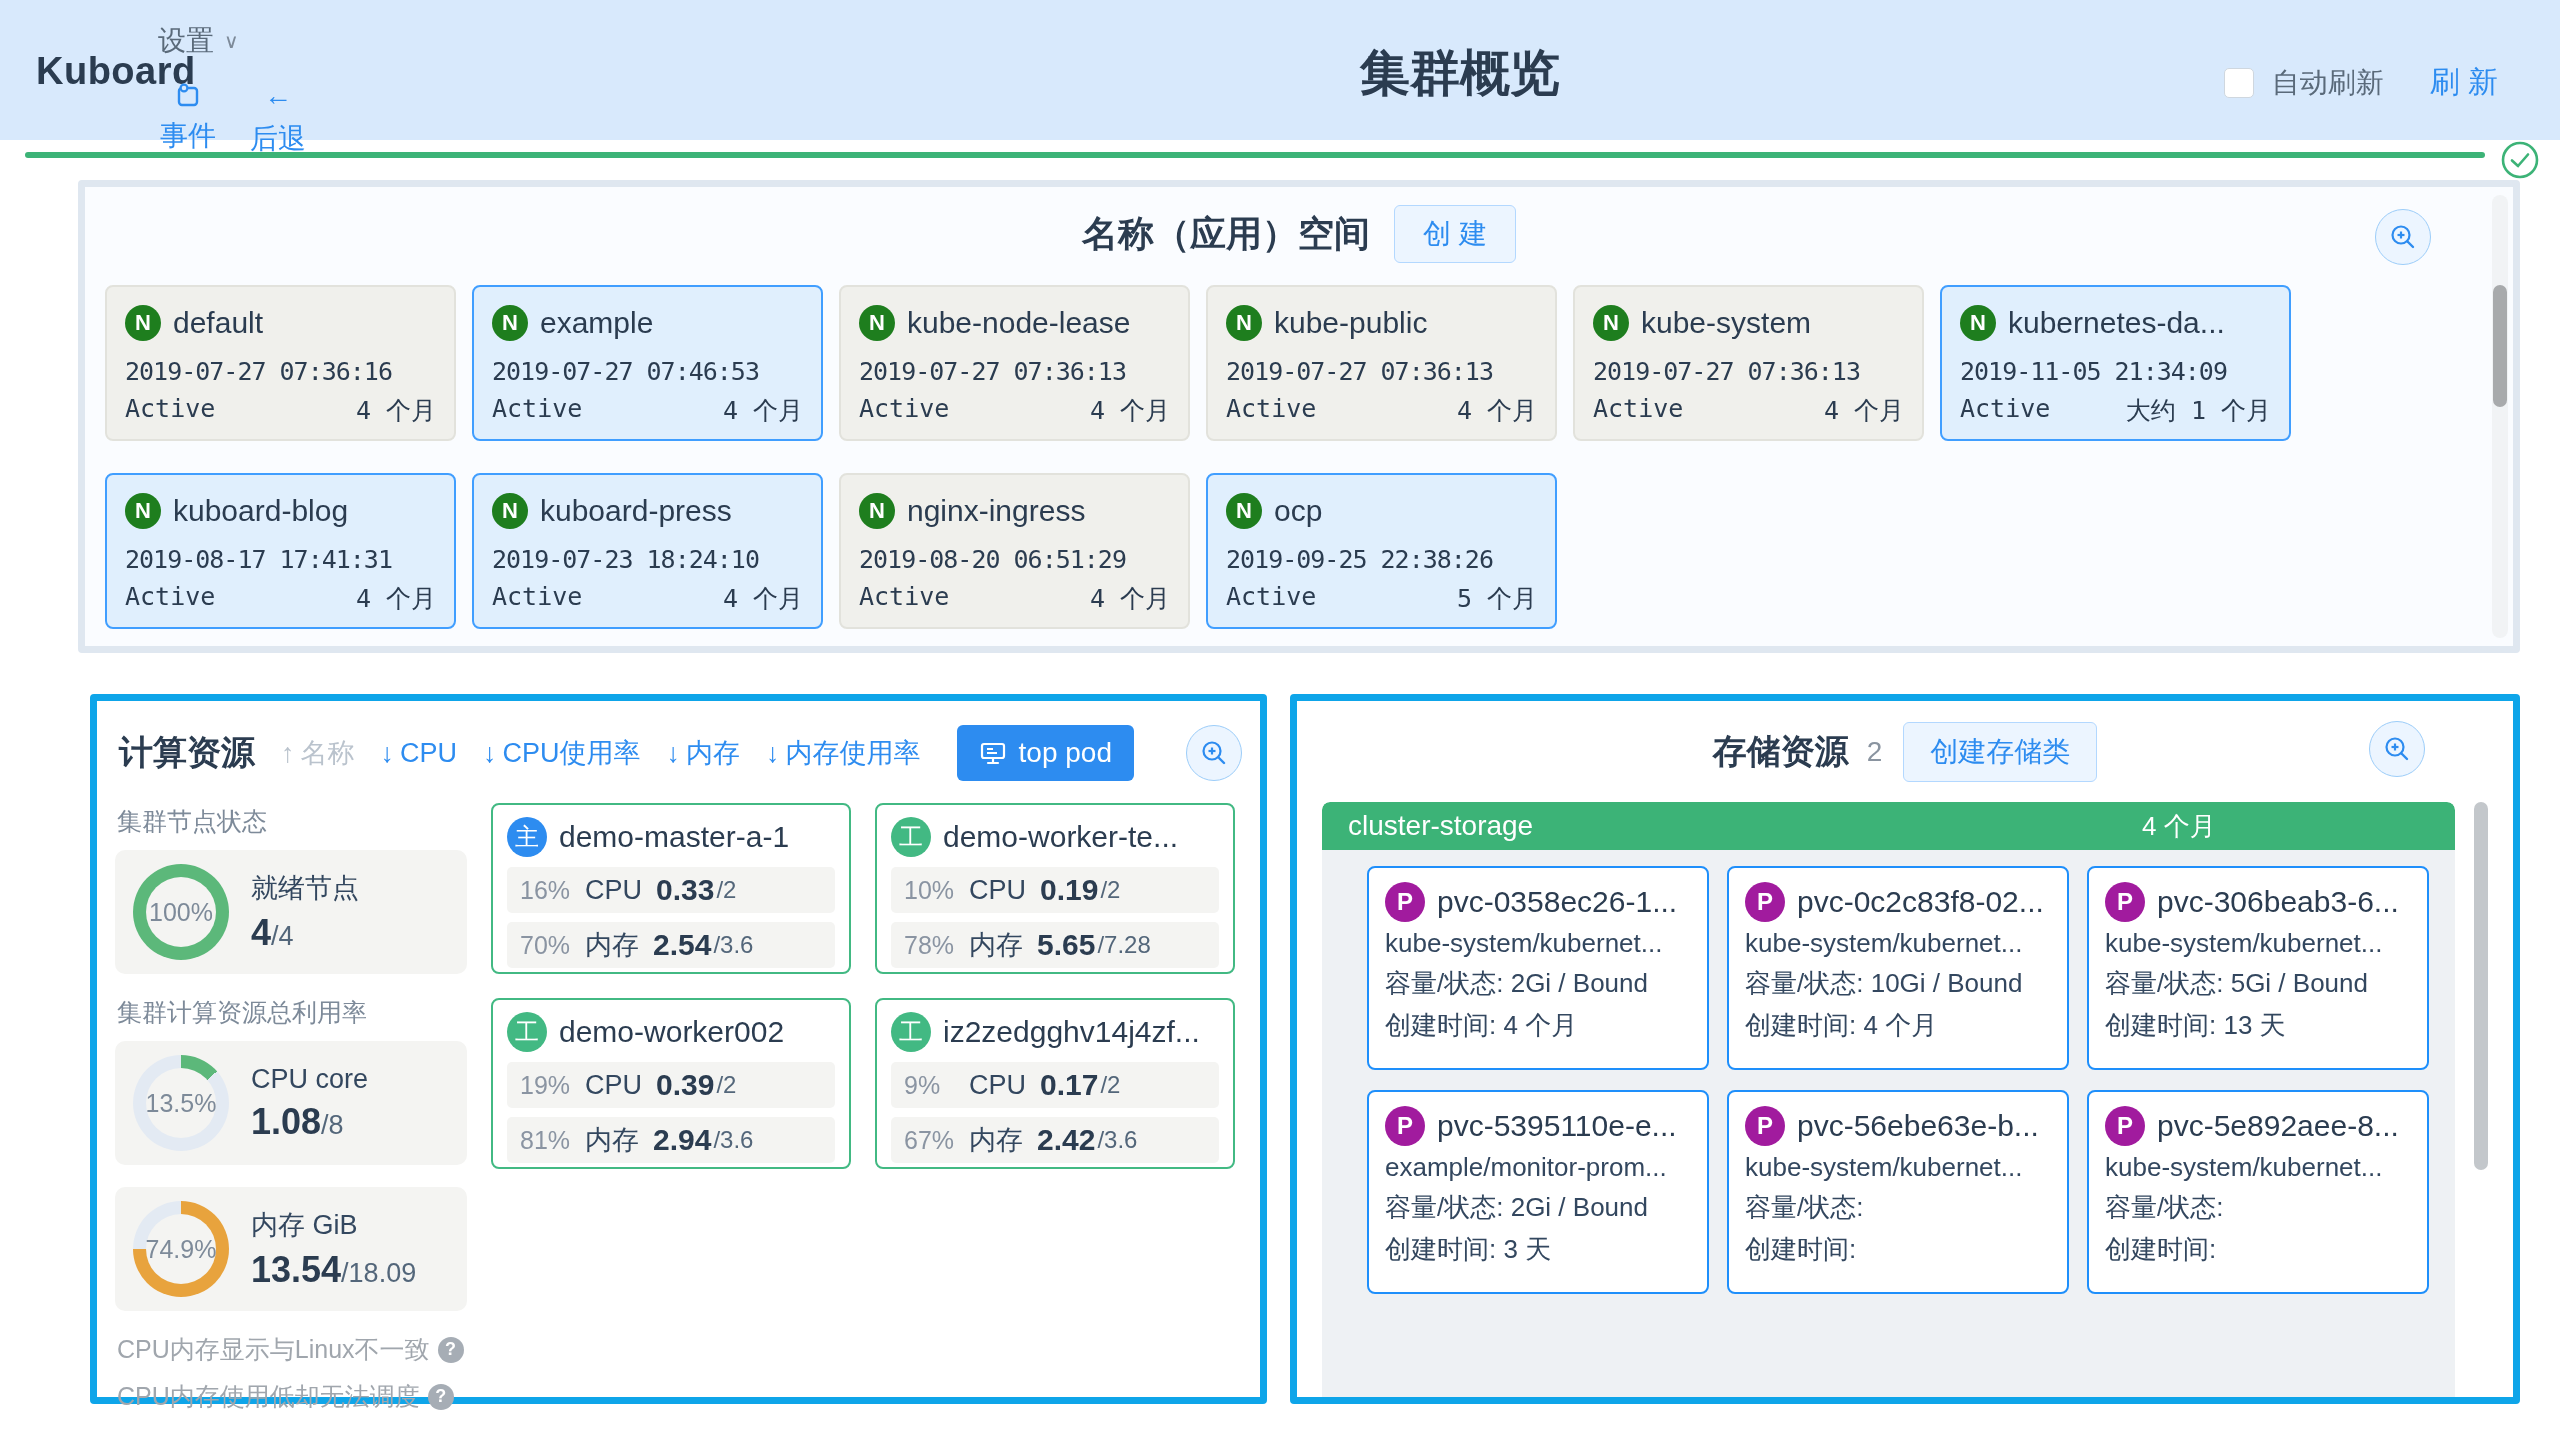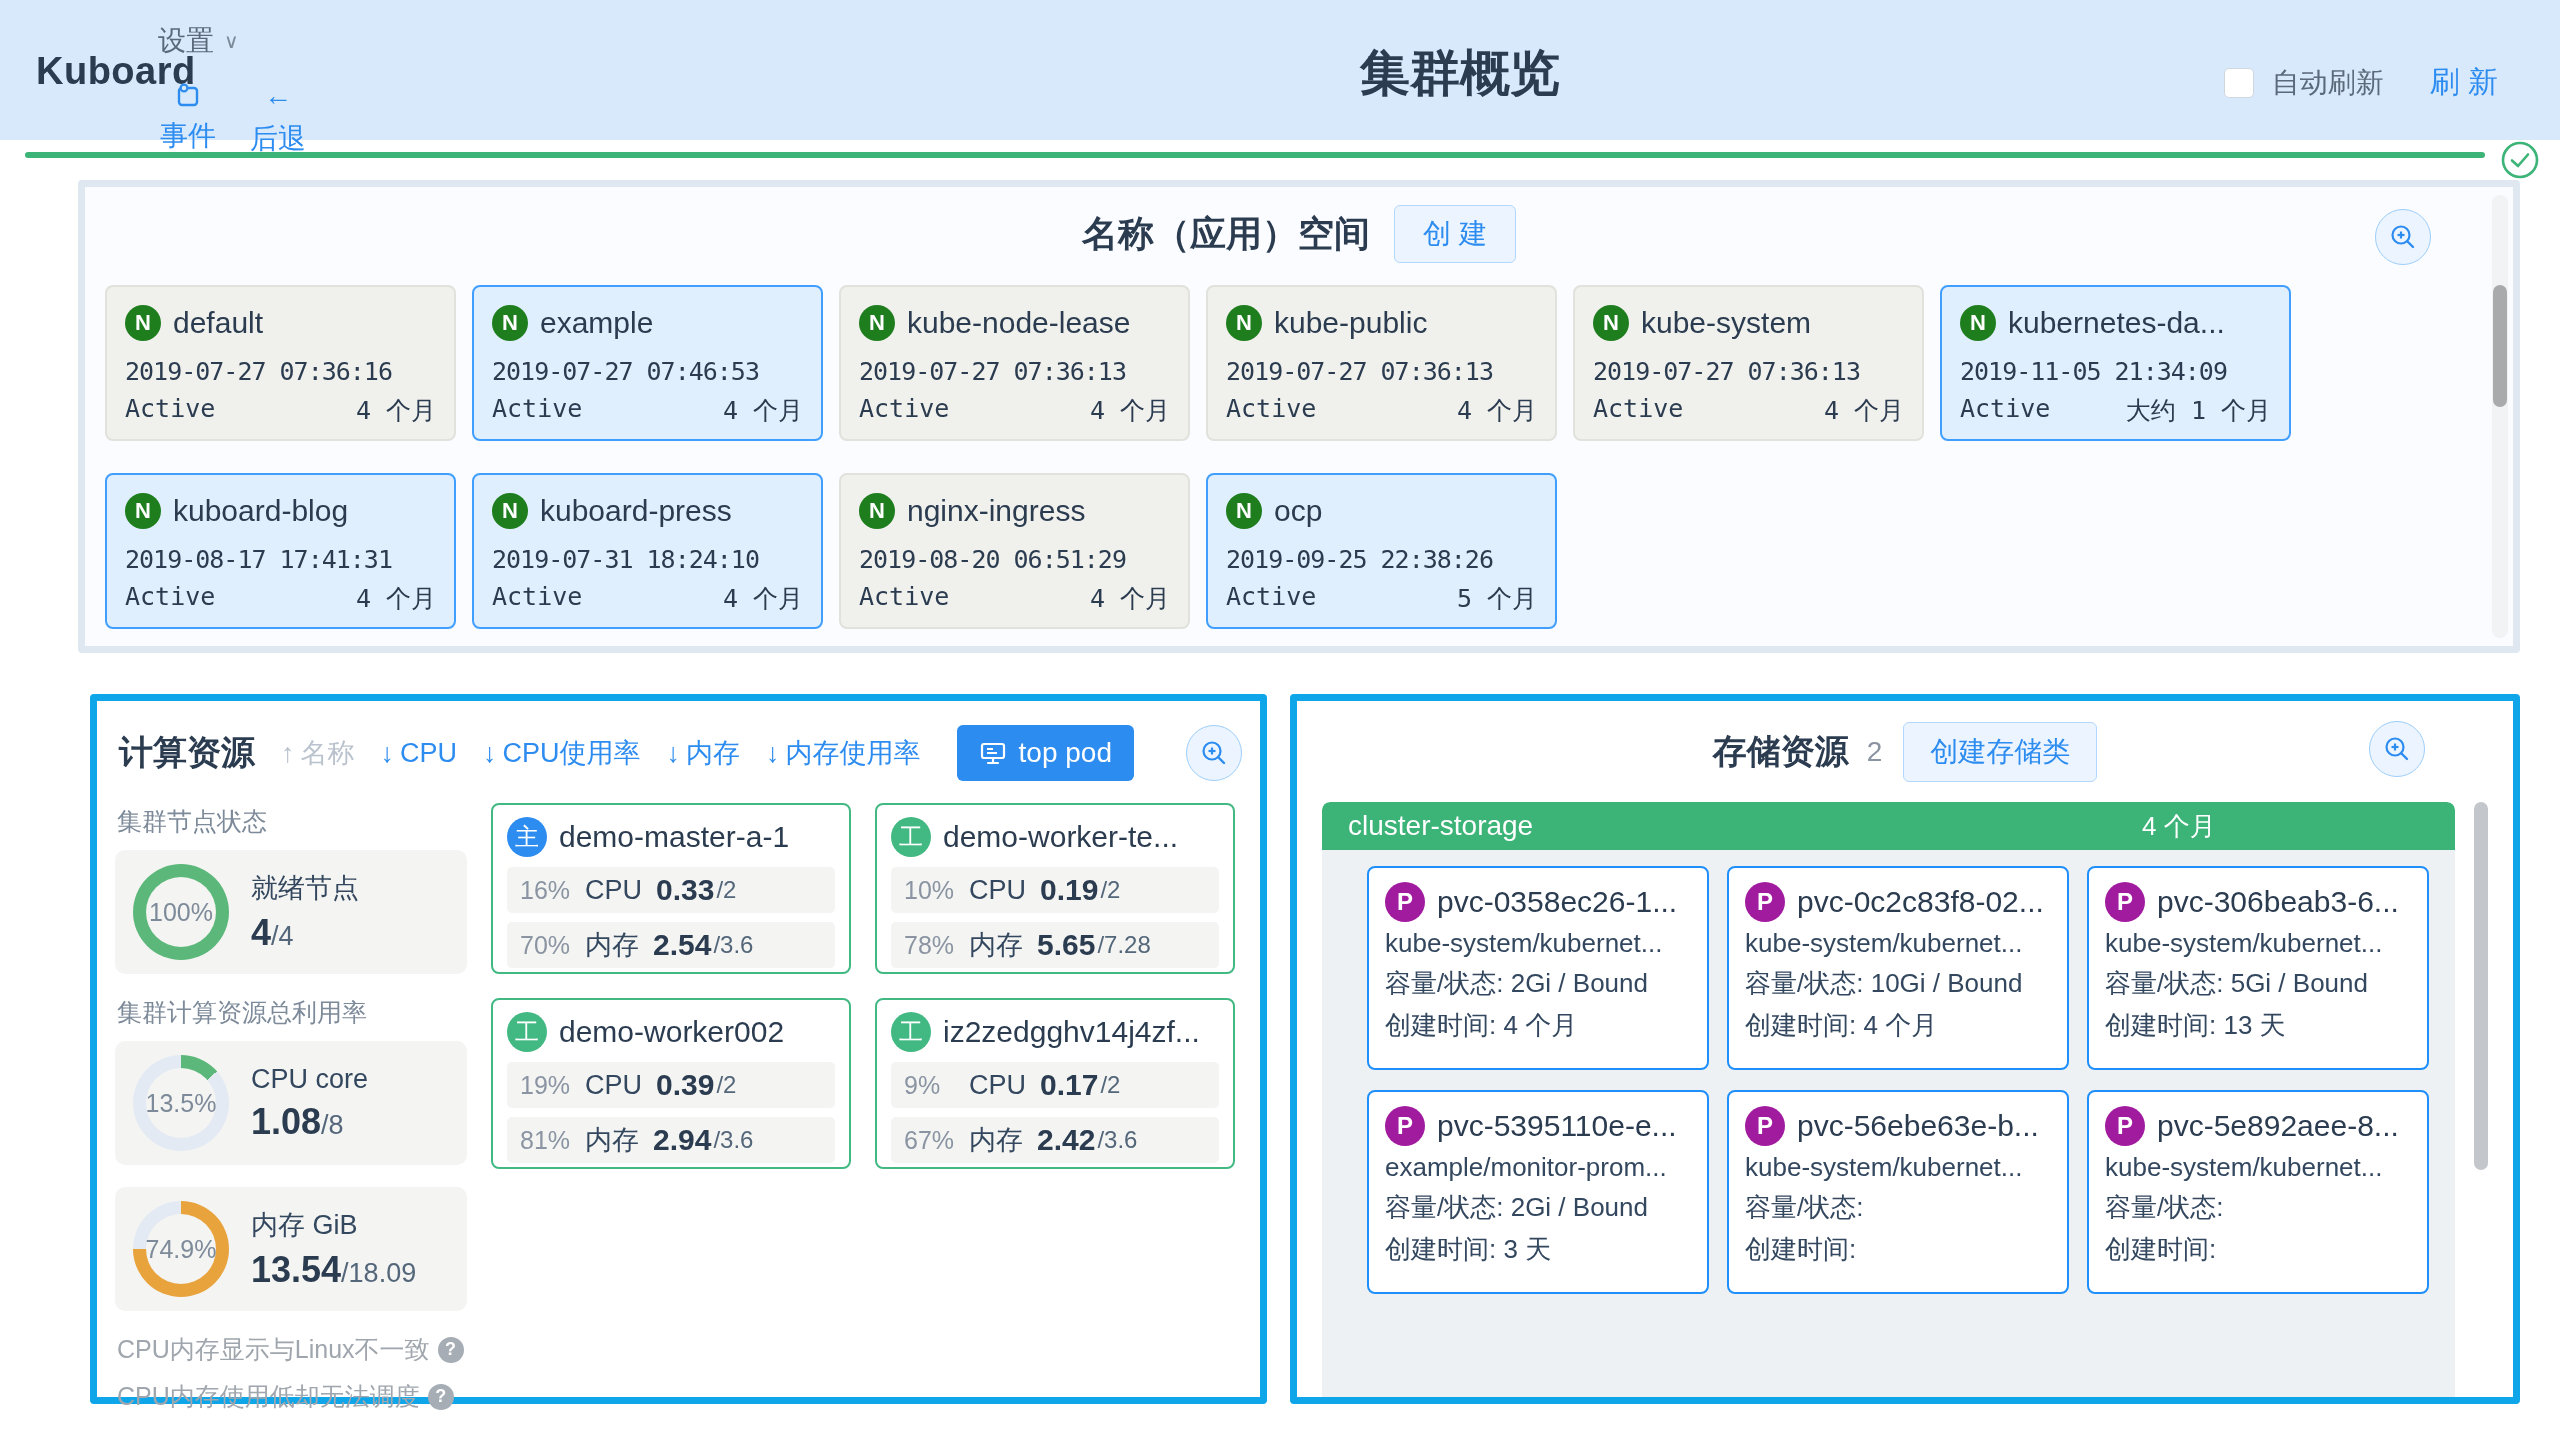--- a/index.html
+++ b/index.html
@@ -240,21 +240,21 @@
       <span>Active</span>
       <span>4 个月</span>
     </div>
   </div>
 
   <div class="ns-card hl">
     <div class="card-head">
       <span class="badge ns-badge">N</span>
       <span class="card-name">kuboard-press</span>
     </div>
-    <div class="card-date mono">2019-07-31 18:24:10</div>
+    <div class="card-date mono">2019-07-23 18:24:10</div>
     <div class="card-status mono">
       <span>Active</span>
       <span>4 个月</span>
     </div>
   </div>
 
   <div class="ns-card">
     <div class="card-head">
       <span class="badge ns-badge">N</span>
       <span class="card-name">nginx-ingress</span>

